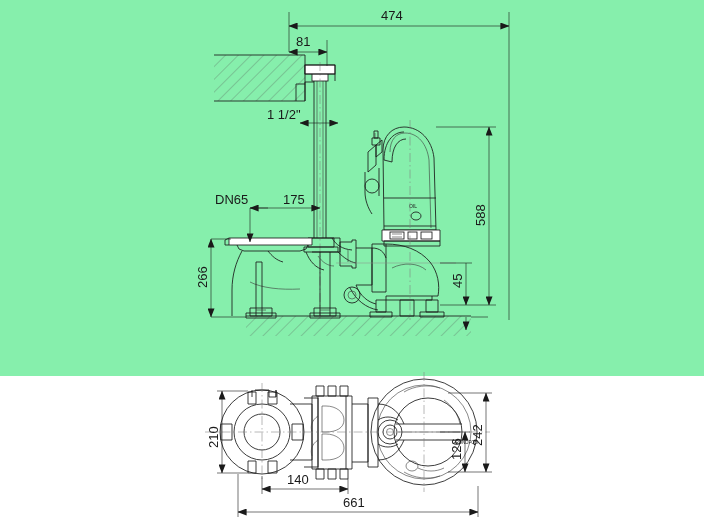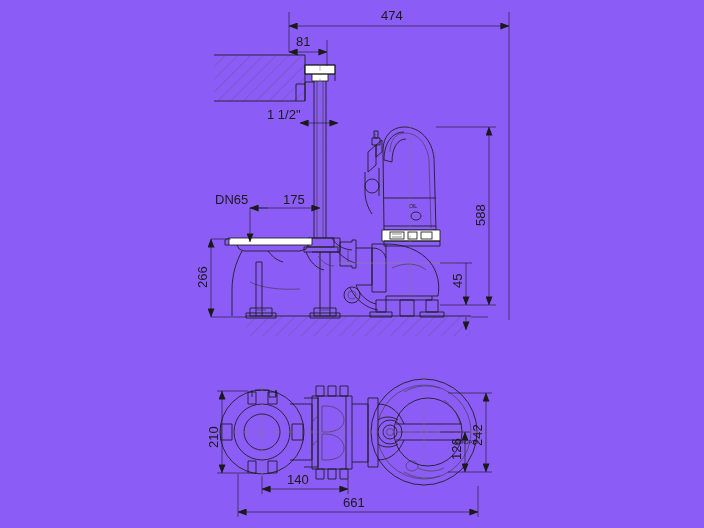--- a/index.html
+++ b/index.html
@@ -1,18 +1,18 @@
 <!DOCTYPE html>
 <html><head>
 <meta charset="utf-8">
 <style>
   html,body{margin:0;padding:0;background:#fff;}
   body{width:704px;height:528px;overflow:hidden;
        font-family:"Liberation Sans",sans-serif;color:#1a1a1a;}
-  #stage{position:relative;width:704px;height:528px;background:#8b5cf6;}
+  #stage{position:relative;width:704px;height:376px;background:#86efac;}
   svg.draw{position:absolute;left:0;top:0;width:704px;height:528px;}
   text{font-family:"Liberation Sans",sans-serif;fill:#1a1a1a;}
   .dimtxt{font-size:13px;}
   .thin{stroke:#1a1a1a;stroke-width:.6;fill:none;}
   .obj{stroke:#1a1a1a;stroke-width:.85;fill:none;}
   .obj2{stroke:#3a3a3a;stroke-width:.6;fill:none;}
   .light{stroke:#8a8a8a;stroke-width:.5;fill:none;}
   .ctr{stroke:#7d7d7d;stroke-width:.55;fill:none;stroke-dasharray:9 3 1.5 3;}
   .hatchln{stroke:#555;stroke-width:.55;}
   .fillw{fill:#ffffff;stroke:#1a1a1a;stroke-width:.85;}

